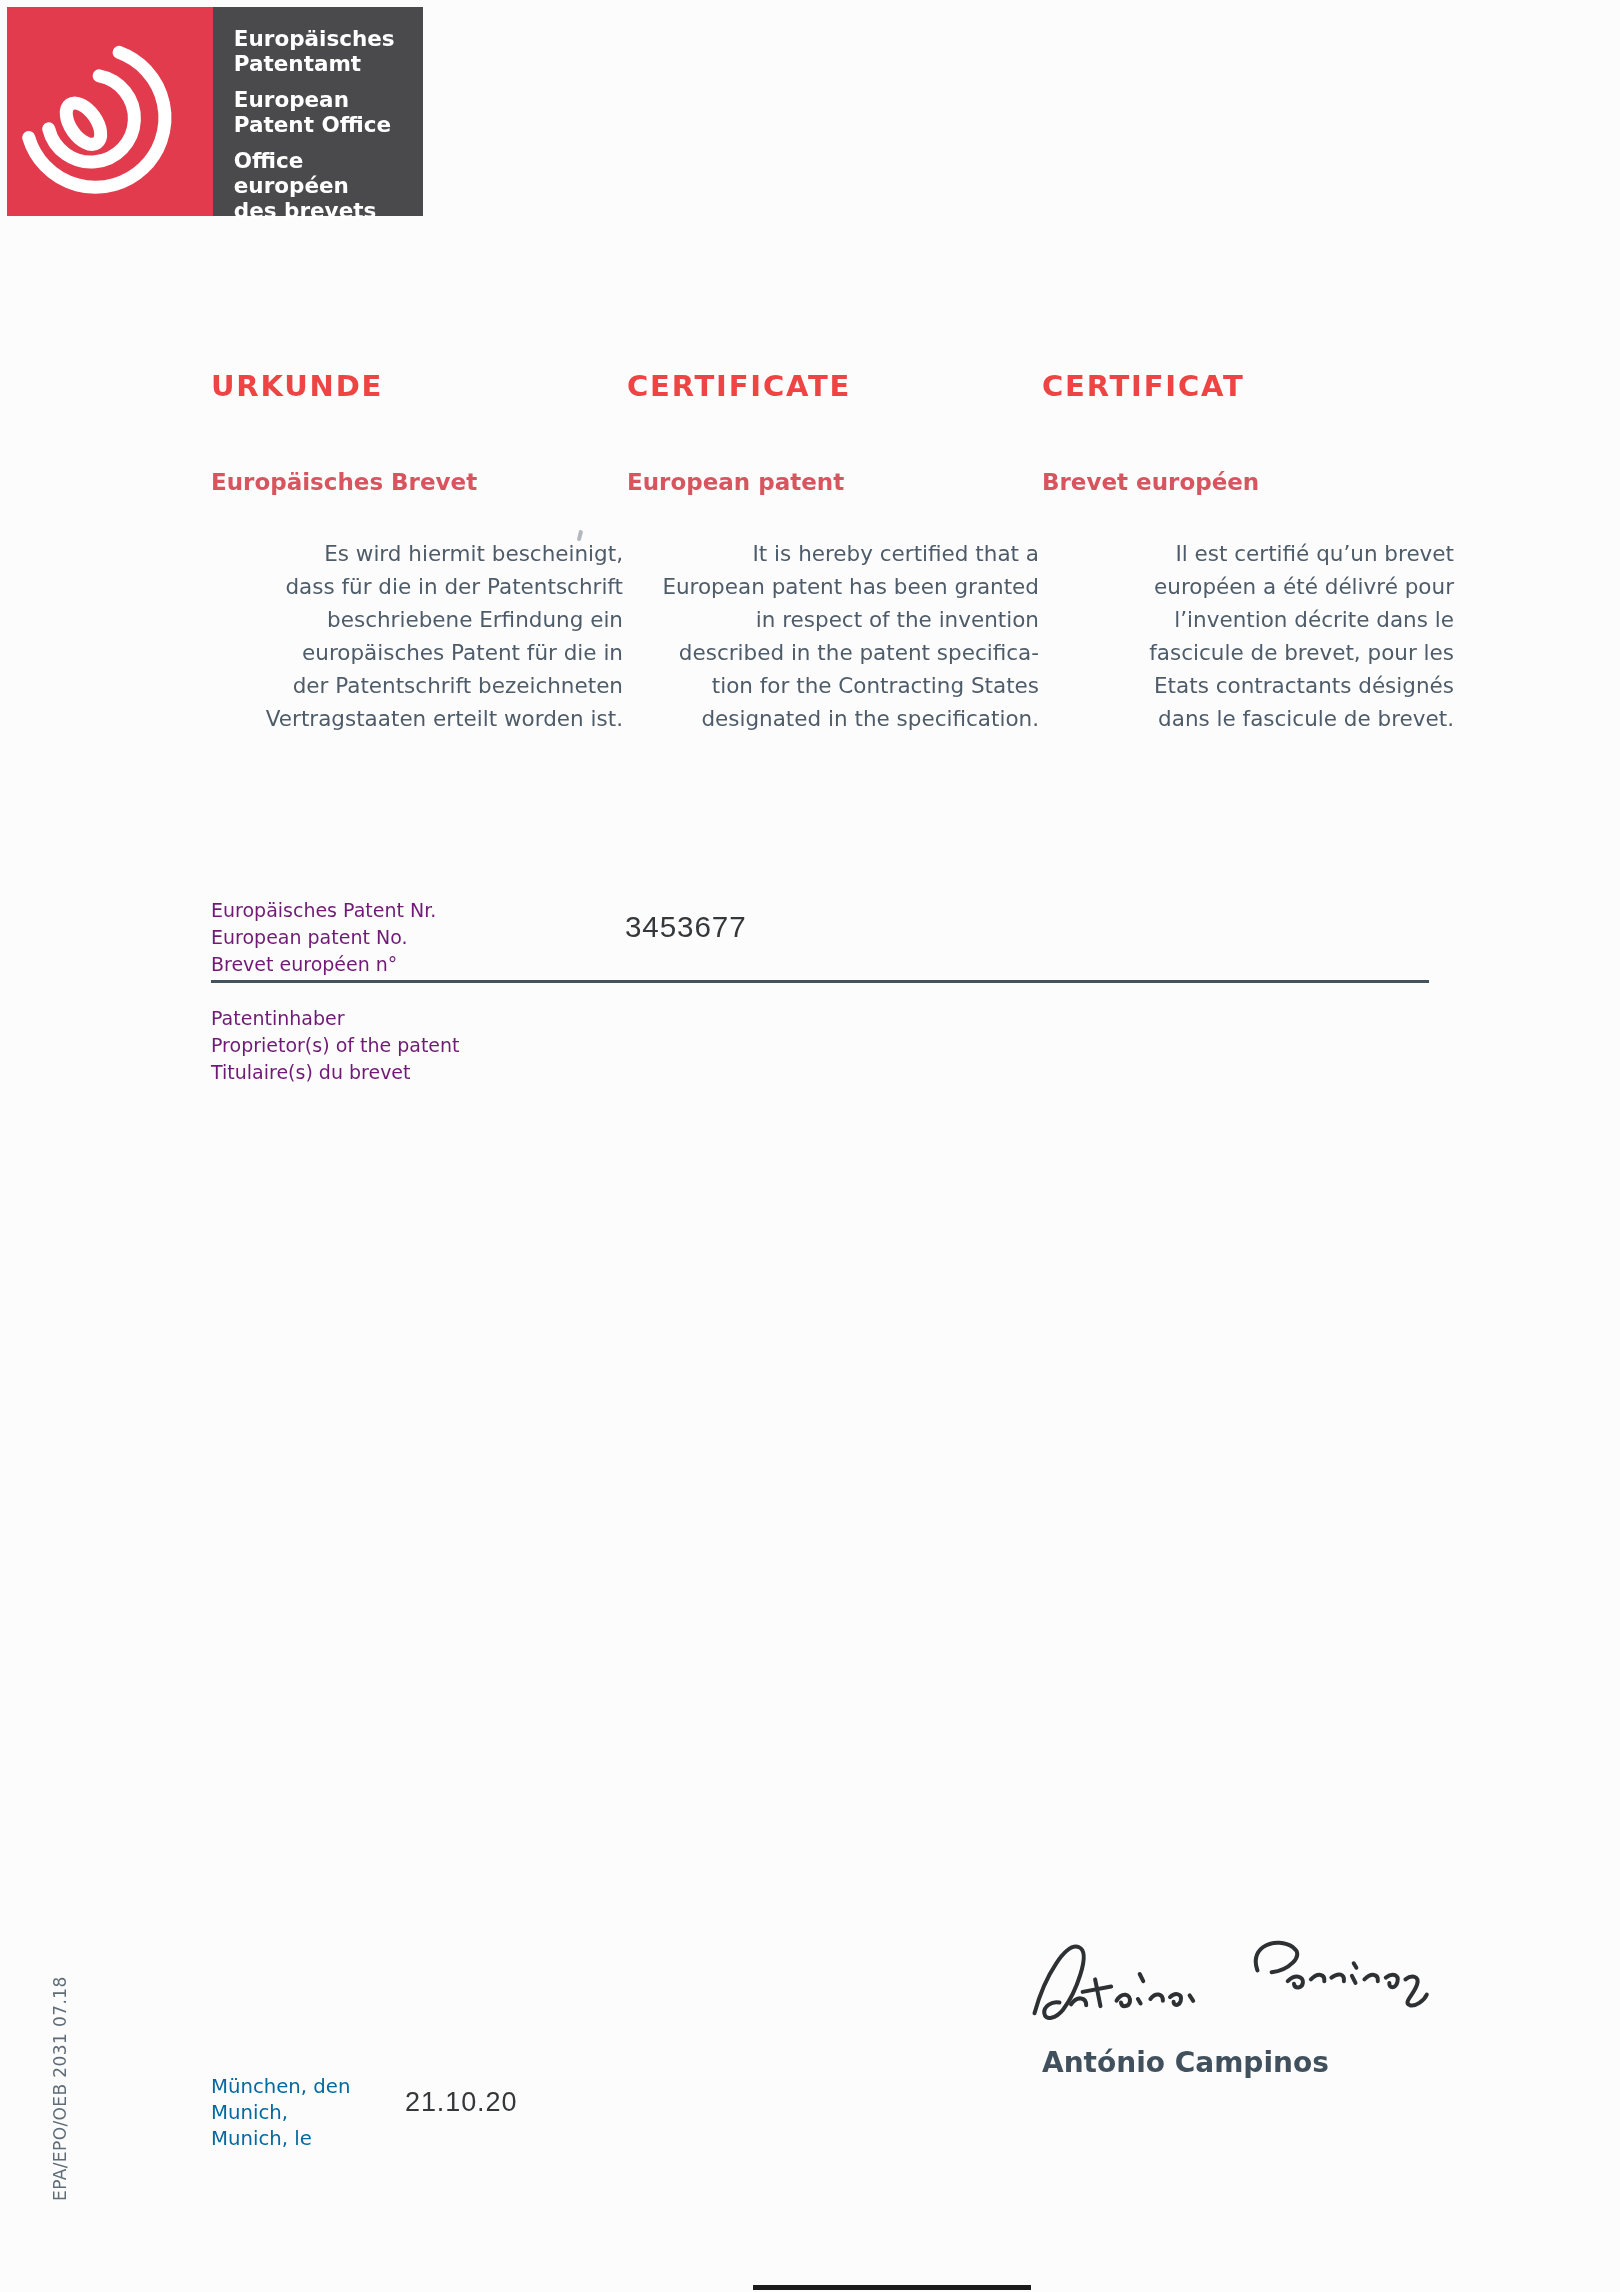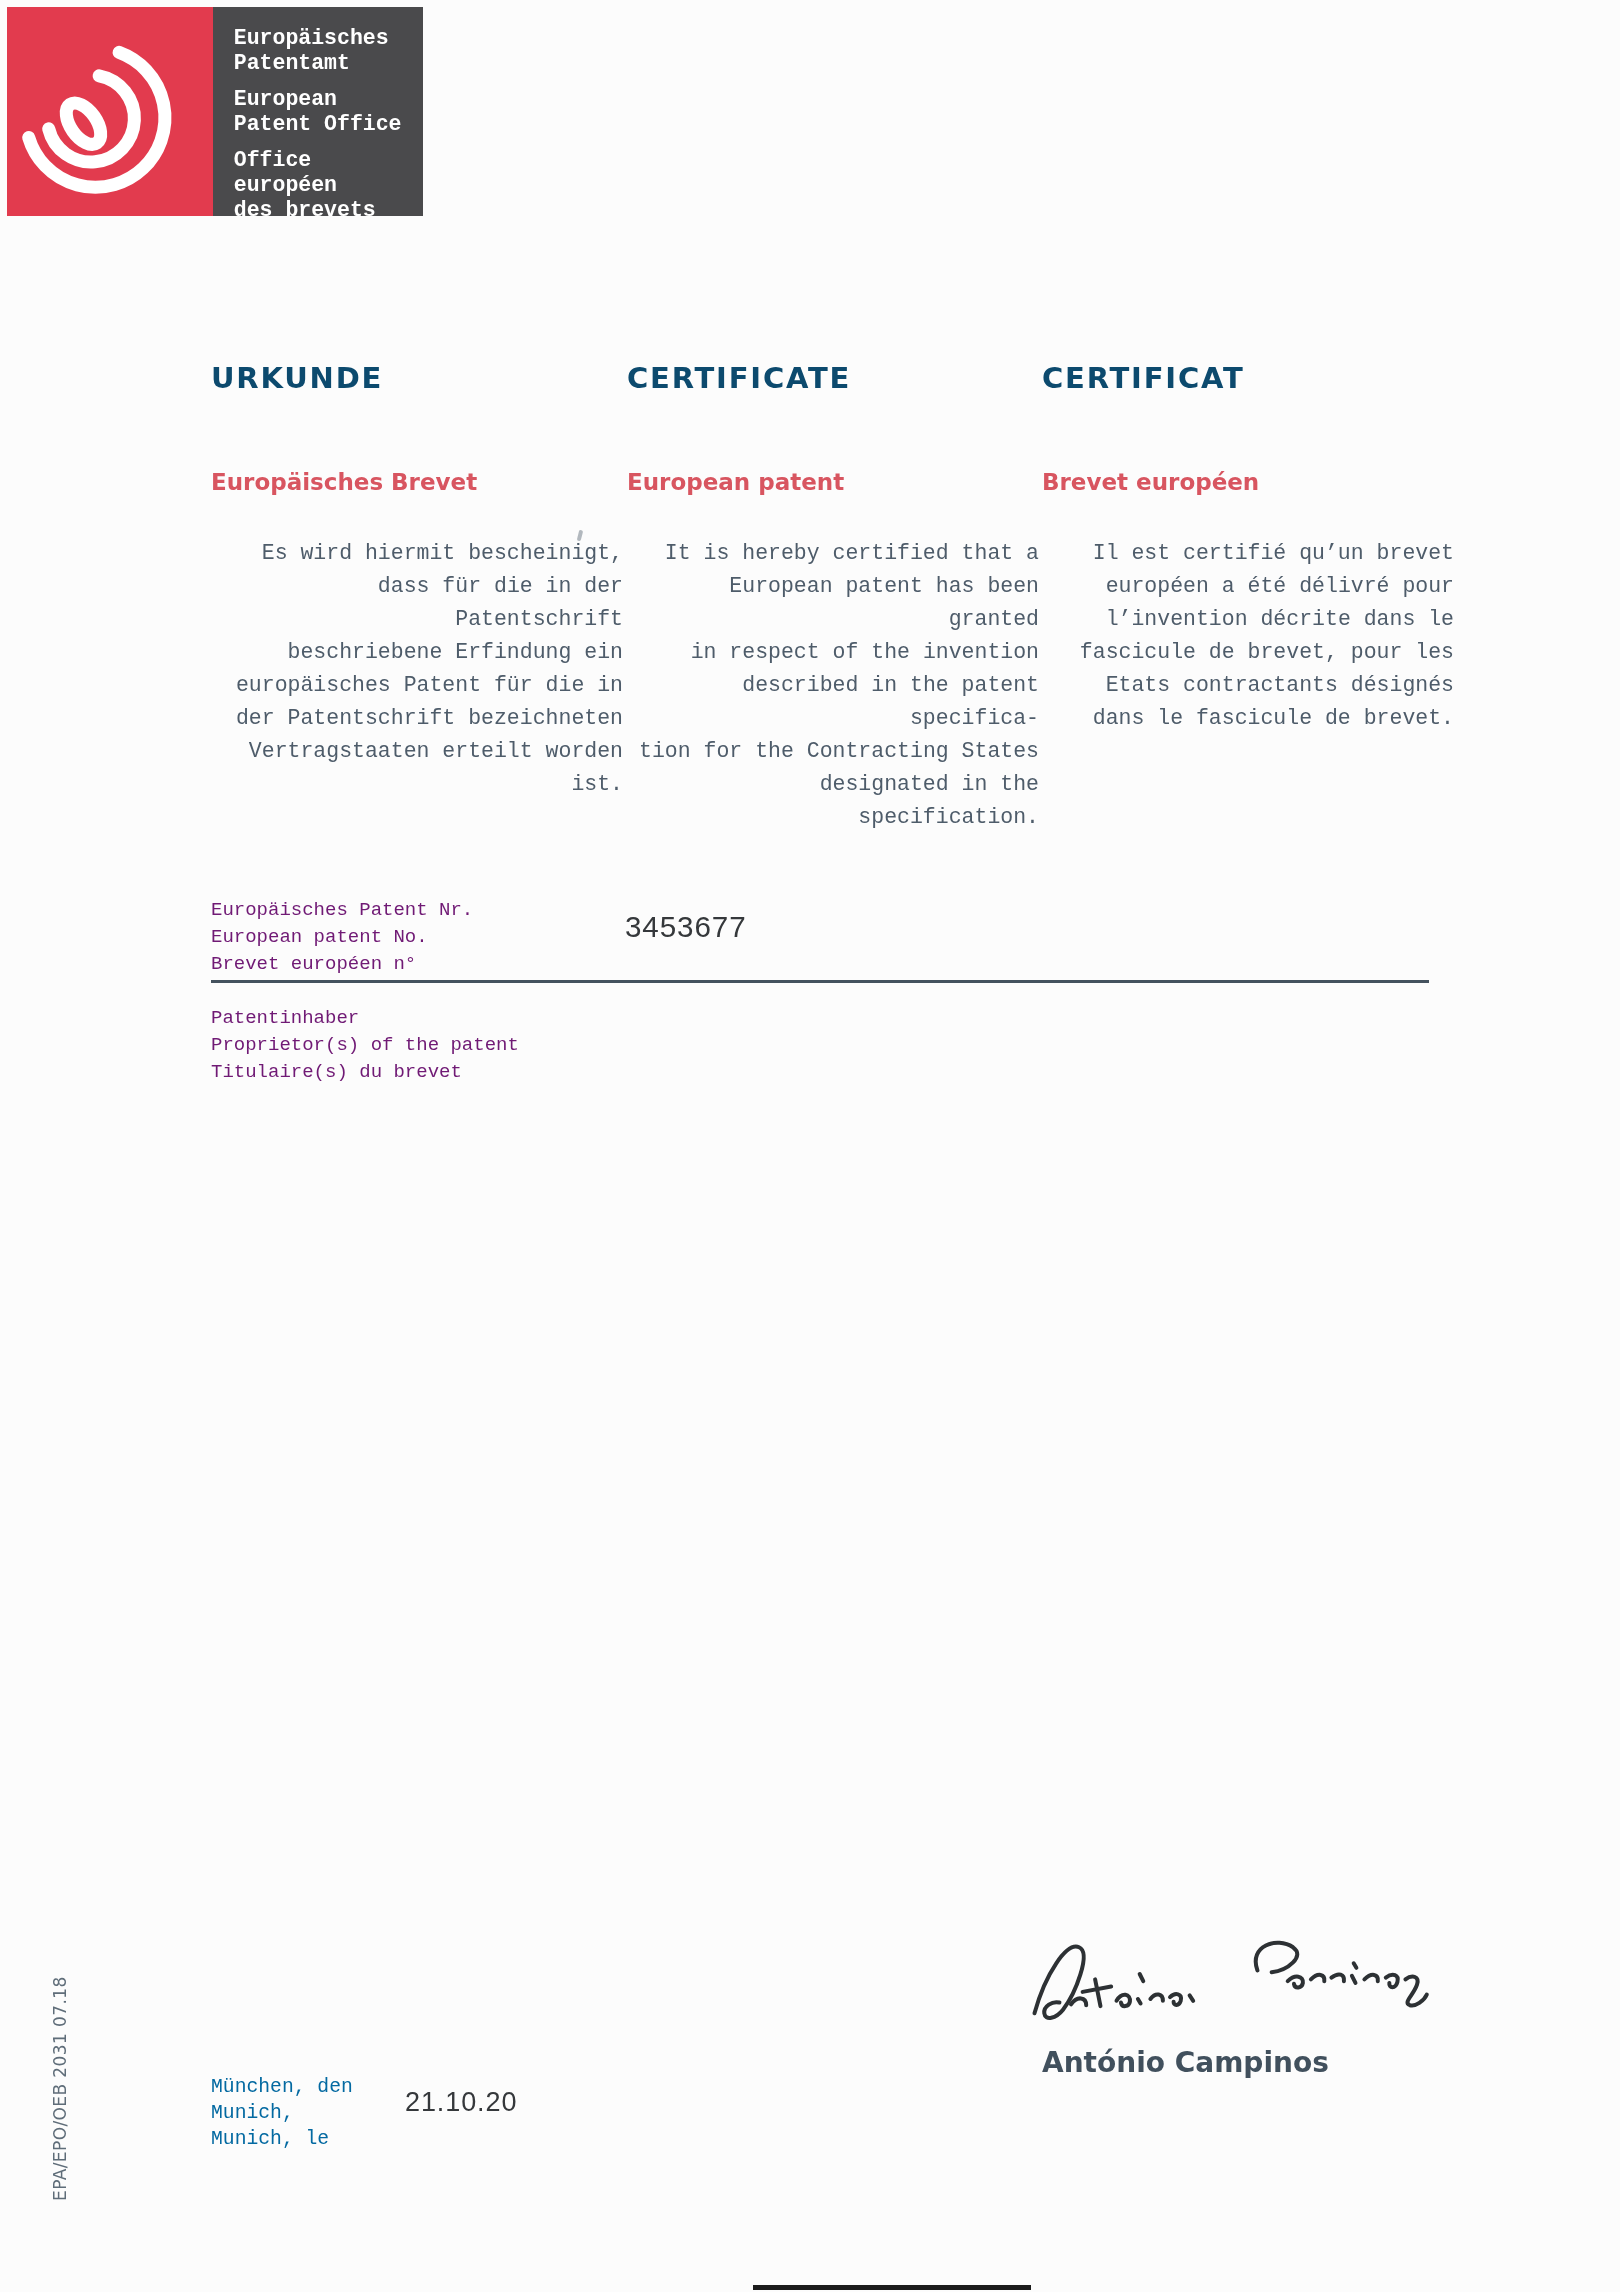--- a/index.html
+++ b/index.html
@@ -5,36 +5,36 @@
   html,body{margin:0;padding:0;}
   body{
     width:1620px;height:2293px;
     background:#f2f2f2;
     font-family:"DejaVu Sans",sans-serif;
   }
   .page{
     position:relative;width:1620px;height:2293px;
     background:#fcfcfc;overflow:hidden;
   }
-  .pre{white-space:pre-line;font-family:Liberation Mono, monospace;}
+  .pre{white-space:pre-line;}
 
   
   .logo{position:absolute;left:7.2px;top:7.2px;display:flex;}
   .logo-red{width:206px;height:209px;background:#e23b4e;position:relative;}
   .logo-red svg{position:absolute;left:0;top:0;}
   .logo-gray{
     width:210px;height:209px;background:#4a4a4c;
     box-sizing:border-box;padding:19px 0 0 20.6px;color:#ffffff;
   }
   .org{font-weight:bold;font-size:21.5px;line-height:25px;margin-bottom:10.7px;}
 
   
   .col-title{
-    position:absolute;top:361px;
-    font-size:29px;font-weight:bold;letter-spacing:1.8px;color:#0c4a6e;
+    position:absolute;top:369px;
+    font-size:29px;font-weight:bold;letter-spacing:1.8px;color:#ef4444;
   }
   .col-sub{
     position:absolute;top:469px;
     font-size:23px;font-weight:bold;color:#d85560;
   }
   .col-body{
     position:absolute;top:537px;width:412px;
     font-size:21.5px;line-height:33px;color:#4e5c6a;text-align:right;
   }
   .c1{left:211px;} .c2{left:627px;} .c3{left:1042px;}

